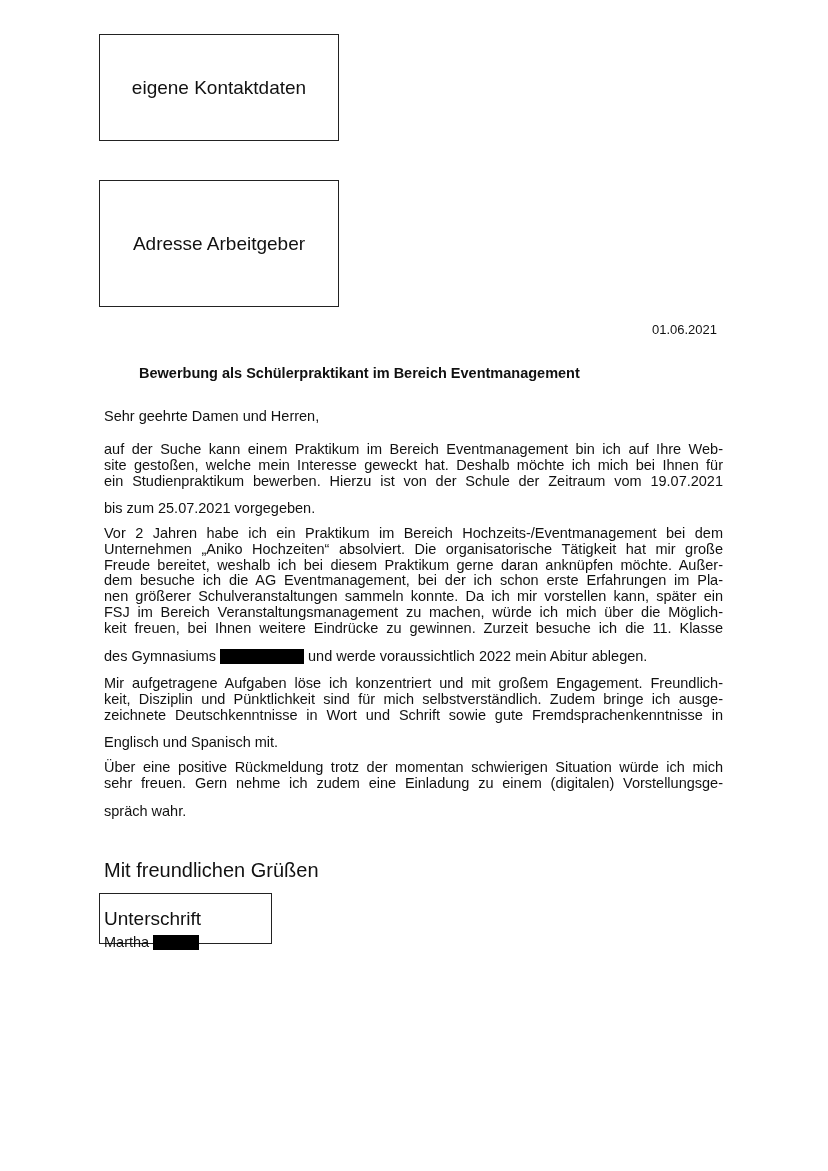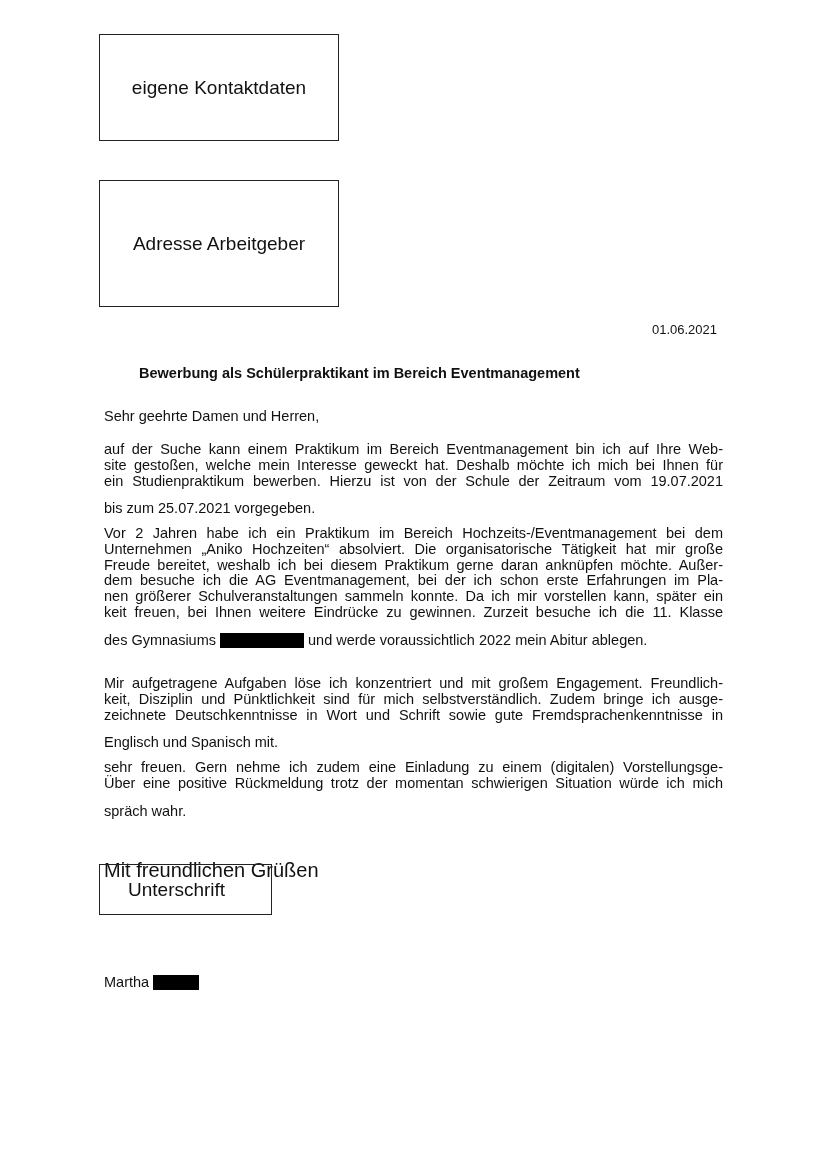--- a/index.html
+++ b/index.html
@@ -16,23 +16,23 @@
   #salutation { left: 104px; top: 408px; font-size: 14.5px; }
   .para { position: absolute; left: 104px; width: 619px; font-size: 14.5px;
           line-height: 15.8px; text-align: justify; }
   .para .line { display: block; text-align: justify; text-align-last: justify; white-space: nowrap; }
   .para .line.last { text-align-last: left; margin-top: 12px; }
   #p1 { top: 442px; }
   #p2 { top: 526px; }
   #p3 { top: 676px; }
   #p4 { top: 760px; }
   #closing { left: 104px; top: 859px; font-size: 20px; text-align: center; }
-  #sig-box { left: 99px; top: 864px; width: 173px; height: 51px; justify-content: flex-start;
-             padding-left: 28px; font-size: 19px; }
-  #signer { left: 104px; top: 934px; font-size: 14.5px; display: flex; align-items: center; margin-top: 40px; }
+  #sig-box { left: 99px; top: 893px; width: 173px; height: 51px; justify-content: flex-start;
+             padding-left: 4px; font-size: 19px; }
+  #signer { left: 104px; top: 934px; font-size: 14.5px; display: flex; align-items: center; }
   .redact { display: inline-block; background: #000; vertical-align: middle; }
   #redact-school { width: 84px; height: 15px; margin: 0 4px; }
   #redact-surname { width: 46px; height: 15px; margin-left: 4px; }
 </style>
 </head>
 <body>
 
 <div class="box" id="contact-box">
   <span>eigene Kontaktdaten</span>
 </div>
@@ -53,34 +53,35 @@
   <span class="line">ein Studienpraktikum bewerben. Hierzu ist von der Schule der Zeitraum vom 19.07.2021</span>
   <span class="line last">bis zum 25.07.2021 vorgegeben.</span>
 </div>
 
 <div class="para" id="p2">
   <span class="line">Vor 2 Jahren habe ich ein Praktikum im Bereich Hochzeits-/Eventmanagement bei dem</span>
   <span class="line">Unternehmen „Aniko Hochzeiten“ absolviert. Die organisatorische Tätigkeit hat mir große</span>
   <span class="line">Freude bereitet, weshalb ich bei diesem Praktikum gerne daran anknüpfen möchte. Außer-</span>
   <span class="line">dem besuche ich die AG Eventmanagement, bei der ich schon erste Erfahrungen im Pla-</span>
   <span class="line">nen größerer Schulveranstaltungen sammeln konnte. Da ich mir vorstellen kann, später ein</span>
+  <span class="line">FSJ im Bereich Veranstaltungsmanagement zu machen, würde ich mich über die Möglich-</span>
   <span class="line">keit freuen, bei Ihnen weitere Eindrücke zu gewinnen. Zurzeit besuche ich die 11. Klasse</span>
   <span class="line last"><span>des Gymnasiums</span><span class="redact" id="redact-school"></span><span>und werde voraussichtlich 2022 mein Abitur ablegen.</span></span>
 </div>
 
 <div class="para" id="p3">
   <span class="line">Mir aufgetragene Aufgaben löse ich konzentriert und mit großem Engagement. Freundlich-</span>
   <span class="line">keit, Disziplin und Pünktlichkeit sind für mich selbstverständlich. Zudem bringe ich ausge-</span>
   <span class="line">zeichnete Deutschkenntnisse in Wort und Schrift sowie gute Fremdsprachenkenntnisse in</span>
   <span class="line last">Englisch und Spanisch mit.</span>
 </div>
 
 <div class="para" id="p4">
+  <span class="line">Über eine positive Rückmeldung trotz der momentan schwierigen Situation würde ich mich</span>
   <span class="line">sehr freuen. Gern nehme ich zudem eine Einladung zu einem (digitalen) Vorstellungsge-</span>
-  <span class="line">Über eine positive Rückmeldung trotz der momentan schwierigen Situation würde ich mich</span>
   <span class="line last">spräch wahr.</span>
 </div>
 
 <div class="abs" id="closing">Mit freundlichen Grüßen</div>
 
 <div class="box" id="sig-box">
   <span>Unterschrift</span>
 </div>
 
 <div class="abs" id="signer">

